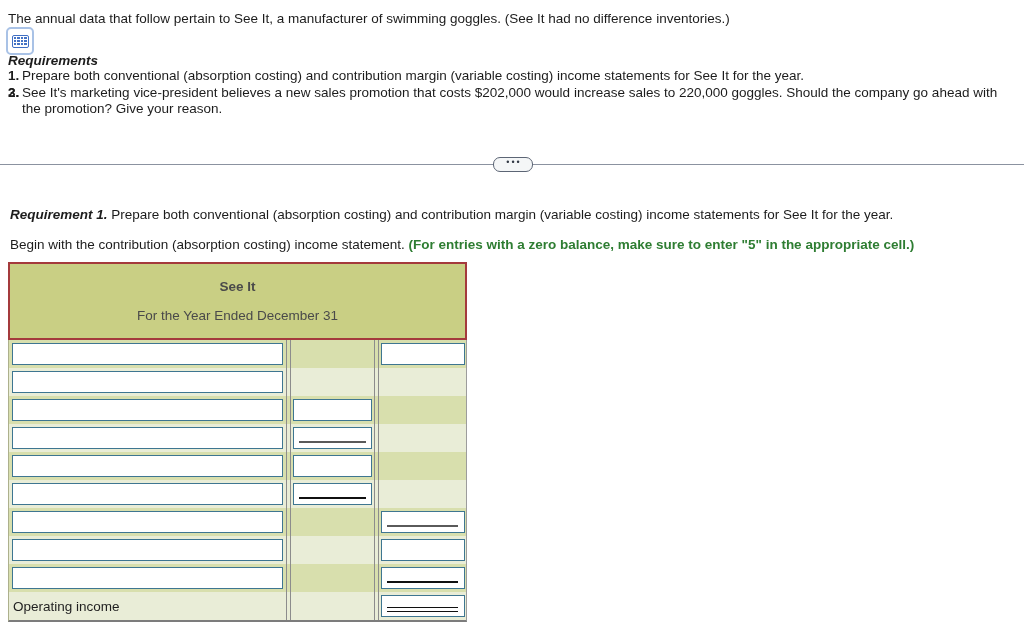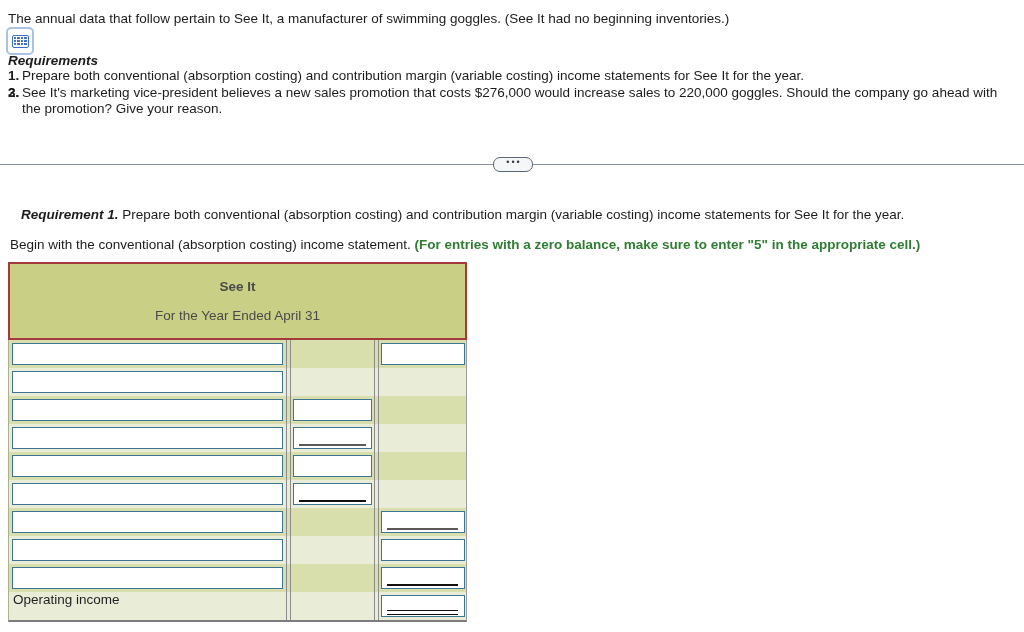--- a/index.html
+++ b/index.html
@@ -36,21 +36,21 @@
     top:157px;left:493px;width:38px;height:13px;background:#f4f6f7;
     border:1px solid #5c6575;border-radius:7px;
     display:flex;align-items:center;justify-content:center;cursor:pointer;
   }
   #splitter-pill span{
     font-size:9px;letter-spacing:2px;color:#333a46;line-height:9px;
     position:relative;top:-2px;left:1px;
   }
 
   
-  #req1-line{top:207px;left:10px;width:1000px;margin-left:11px;}
+  #req1-line{top:207px;left:10px;width:1000px;}
   #begin-line{top:237px;left:10px;width:1000px;}
 
   
   #stmt{top:262px;left:8px;width:483px;}
   #stmt-header{
     box-sizing:border-box;width:459px;height:78px;
     background:#c9cf84;border:2px solid #a43a3c;
     display:flex;flex-direction:column;justify-content:space-evenly;
     text-align:center;color:#4a4a4a;
   }
@@ -58,40 +58,40 @@
   #stmt-body{
     box-sizing:border-box;width:459px;
     border-bottom:2px solid #7c7c7c;border-right:1px solid #9c9c9c;border-left:1px solid #adb08c;
   }
   .srow{
     display:grid;height:28px;
     grid-template-columns:277px 5px 83px 5px 87px;
   }
   .srow.dark{background:#d8dfad;}
   .srow.light{background:#e9edd7;}
-  .cell{display:flex;position:relative;}
+  .cell{display:flex;align-items:center;position:relative;}
   .sep{border-left:1.5px solid #8c8c8c;border-right:1.5px solid #8c8c8c;}
   .inputwrap{position:relative;display:flex;align-items:center;}
   .cell.left .inputwrap{width:100%;padding:0 3px;box-sizing:border-box;}
   .stmt-input{
     box-sizing:border-box;height:22px;border:1.5px solid #3e7691;background:#ffffff;
     width:100%;outline:none;font-family:inherit;font-size:13px;padding:0 4px;
   }
   .cell.mid .inputwrap{width:100%;padding:0 2px 0 2px;box-sizing:border-box;}
   .cell.right .inputwrap{width:100%;padding:0 1px 0 2px;box-sizing:border-box;}
   .rule{position:absolute;left:8px;right:8px;bottom:6px;height:0;}
   .rule.gray{border-top:2px solid #5a5a5a;}
   .rule.black{border-top:2px solid #101010;}
   .rule.dbl{height:3px;border-top:1.5px solid #101010;border-bottom:1.5px solid #101010;bottom:5px;}
   .rowlabel{padding-left:4px;color:#1f1f1f;}
 </style>
 </head>
 <body>
 
-<div class="abs" id="intro">The annual data that follow pertain to See It, a manufacturer of swimming goggles. (See It had no beginning inventories.)</div>
+<div class="abs" id="intro">The annual data that follow pertain to See It, a manufacturer of swimming goggles. (See It had no difference inventories.)</div>
 
 <div class="abs" id="data-link">
   <span class="icon-ring">
     <span class="grid-icon">
       <i></i>
         <i></i>
         <i></i>
         <i></i>
         <i></i>
         <i></i>
@@ -109,40 +109,40 @@
   <div class="bold">Requirements</div>
   <div class="req-item">
     <span class="req-num">1.</span>
     <span>Prepare both conventional (absorption costing) and contribution margin (variable costing) income statements for See It for the year.</span>
   </div>
   <div class="req-item">
     <span class="req-num">2.</span>
   </div>
   <div class="req-item">
     <span class="req-num">3.</span>
-    <span>See It's marketing vice-president believes a new sales promotion that costs $276,000 would increase sales to 220,000 goggles. Should the company go ahead with the promotion? Give your reason.</span>
+    <span>See It's marketing vice-president believes a new sales promotion that costs $202,000 would increase sales to 220,000 goggles. Should the company go ahead with the promotion? Give your reason.</span>
   </div>
 </div>
 
 <div class="abs" id="splitter-line"></div>
 <div class="abs" id="splitter-pill">
   <span>•••</span>
 </div>
 
 <div class="abs" id="req1-line">
   <span class="bold">Requirement 1.</span><span> Prepare both conventional (absorption costing) and contribution margin (variable costing) income statements for See It for the year.</span>
 </div>
 <div class="abs" id="begin-line">
-  <span>Begin with the conventional (absorption costing) income statement. </span><span class="green">(For entries with a zero balance, make sure to enter "5" in the appropriate cell.)</span>
+  <span>Begin with the contribution (absorption costing) income statement. </span><span class="green">(For entries with a zero balance, make sure to enter "5" in the appropriate cell.)</span>
 </div>
 
 <div class="abs" id="stmt">
   <div id="stmt-header">
     <div class="h-bold">See It</div>
-    <div>For the Year Ended April 31</div>
+    <div>For the Year Ended December 31</div>
   </div>
   <div id="stmt-body">
       <div class="srow dark">
         <div class="cell left">
           <span class="inputwrap">
             <input type="text" class="stmt-input" style="">
           </span>
         </div>
         <div class="sep"></div>
         <div class="cell mid"></div>

